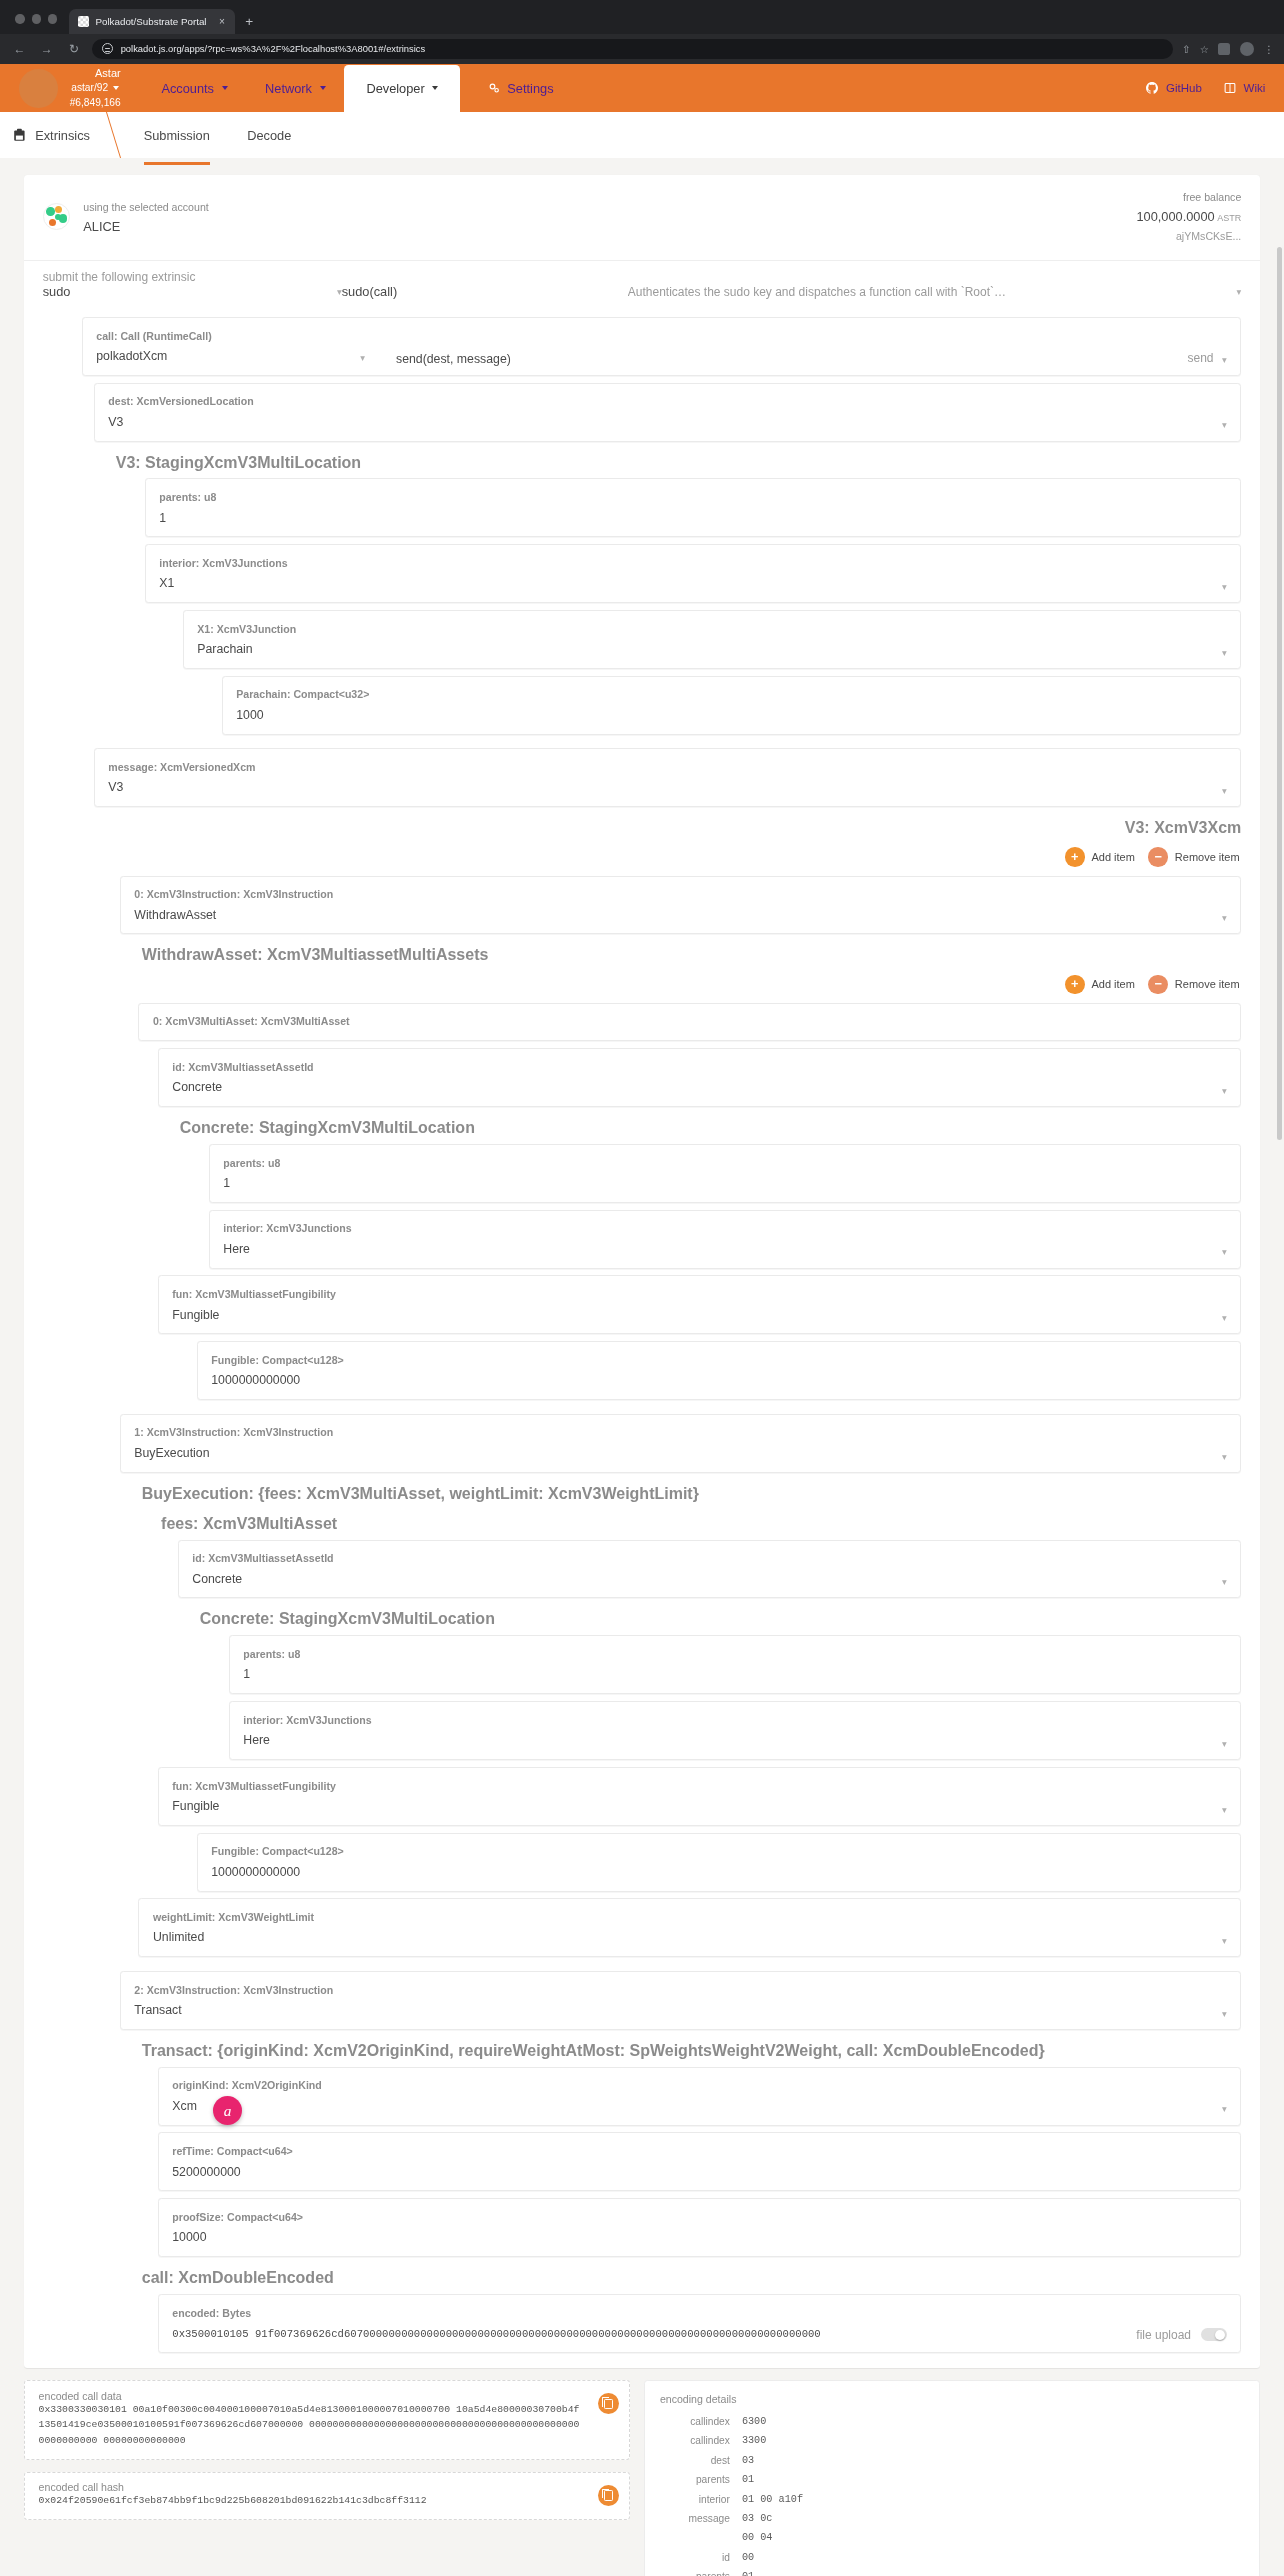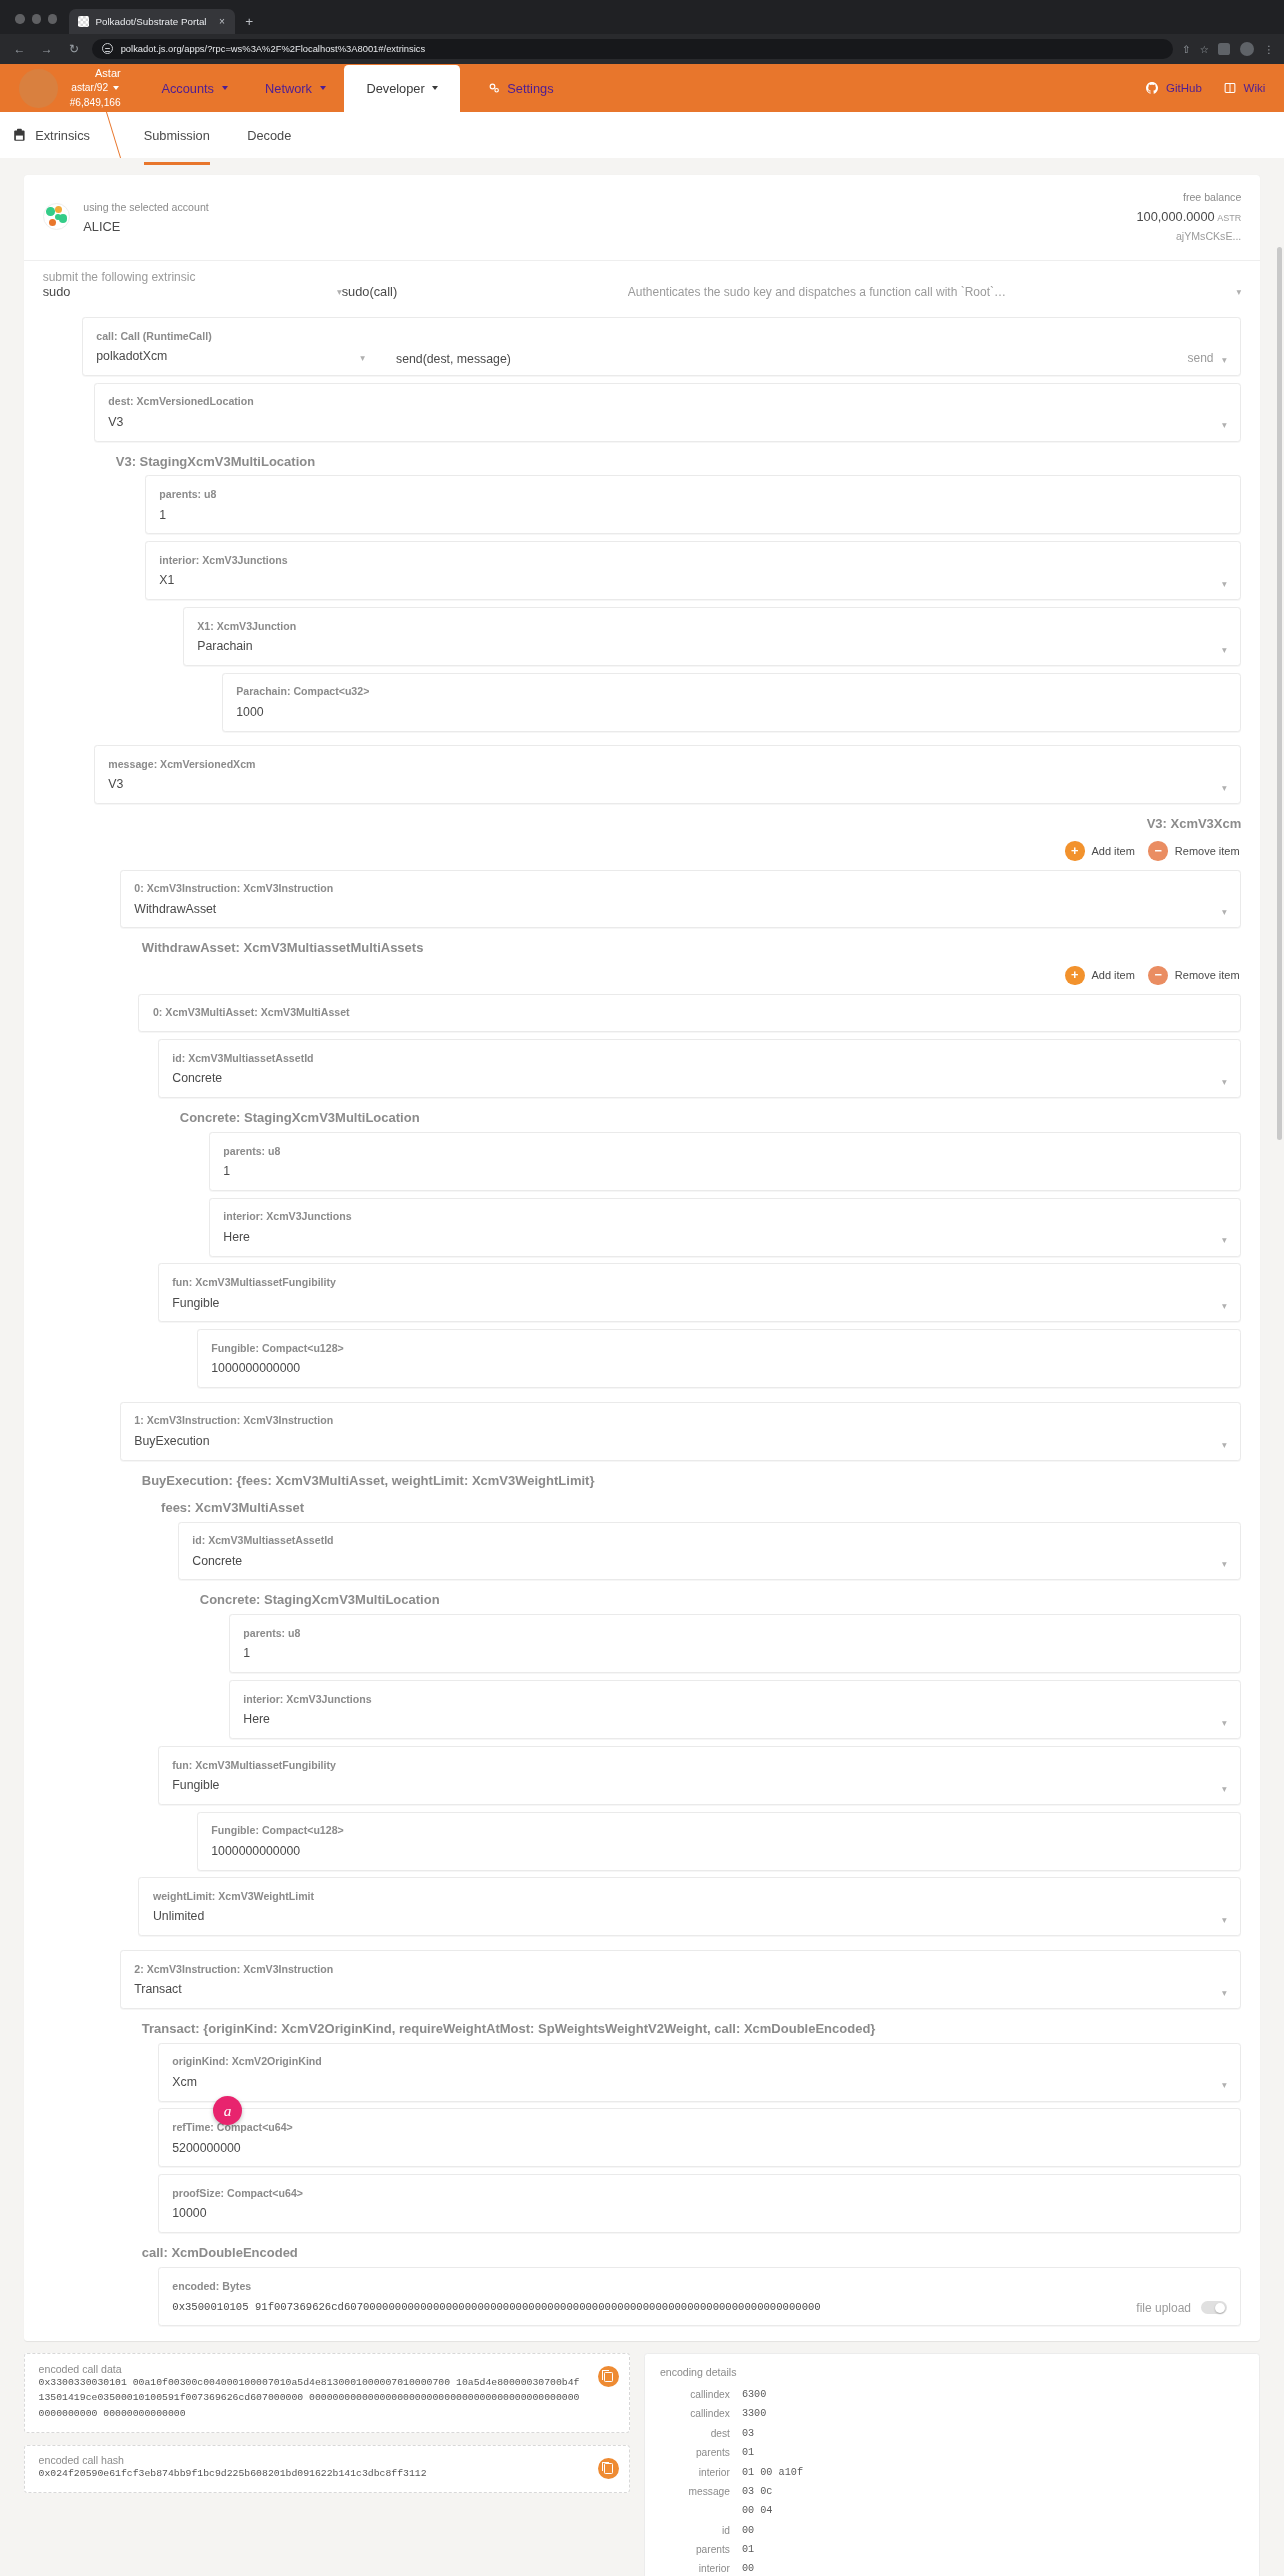--- a/index.html
+++ b/index.html
@@ -112,21 +112,21 @@
   .node { margin-top:6.8px; }
   .nodebox {
     background:#fff; border:0.9px solid #eaeaea; border-radius:3.4px;
     padding:7.7px 13.6px 8.5px 13.6px; display:flex; align-items:flex-end;
     box-shadow:0 0.9px 0.9px rgba(0,0,0,.04);
   }
   .nodebox .txt { line-height:1.5; }
   .nodebox .k { font-size:10.6px; color:#8b8b8b; font-weight:bold; }
   .nodebox .v { font-size:12.3px; color:#4a4a4a; }
   .nodebox .v.mono { font-family:"Liberation Mono", monospace; font-size:10.6px; word-break:break-all; }
-  .grouplabel { font-size:13px; color:#8b8b8b; font-weight:bold; padding:12px 0 0 3.4px; }
+  .grouplabel { font-size:16px; color:#8b8b8b; font-weight:bold; padding:12px 0 0 3.4px; }
   .indent { margin-left:39px; }
 
   .itembtns { display:flex; gap:13.6px; justify-content:flex-end; padding:10.2px 1.7px 1.7px 0; }
   .pill { display:flex; align-items:center; gap:6.8px; font-size:11px; color:#4a4a4a; }
   .circbtn { width:19.6px; height:19.6px; border-radius:50%; color:#fff; display:flex; align-items:center; justify-content:center; font-size:12.8px; line-height:1; font-weight:bold; }
   .circ-add { background:#f2922d; }
   .circ-rem { background:#ea8d62; }
 
   
   .upload-row { margin-left:auto; display:flex; align-items:center; gap:10.2px; padding-bottom:1.7px; }

